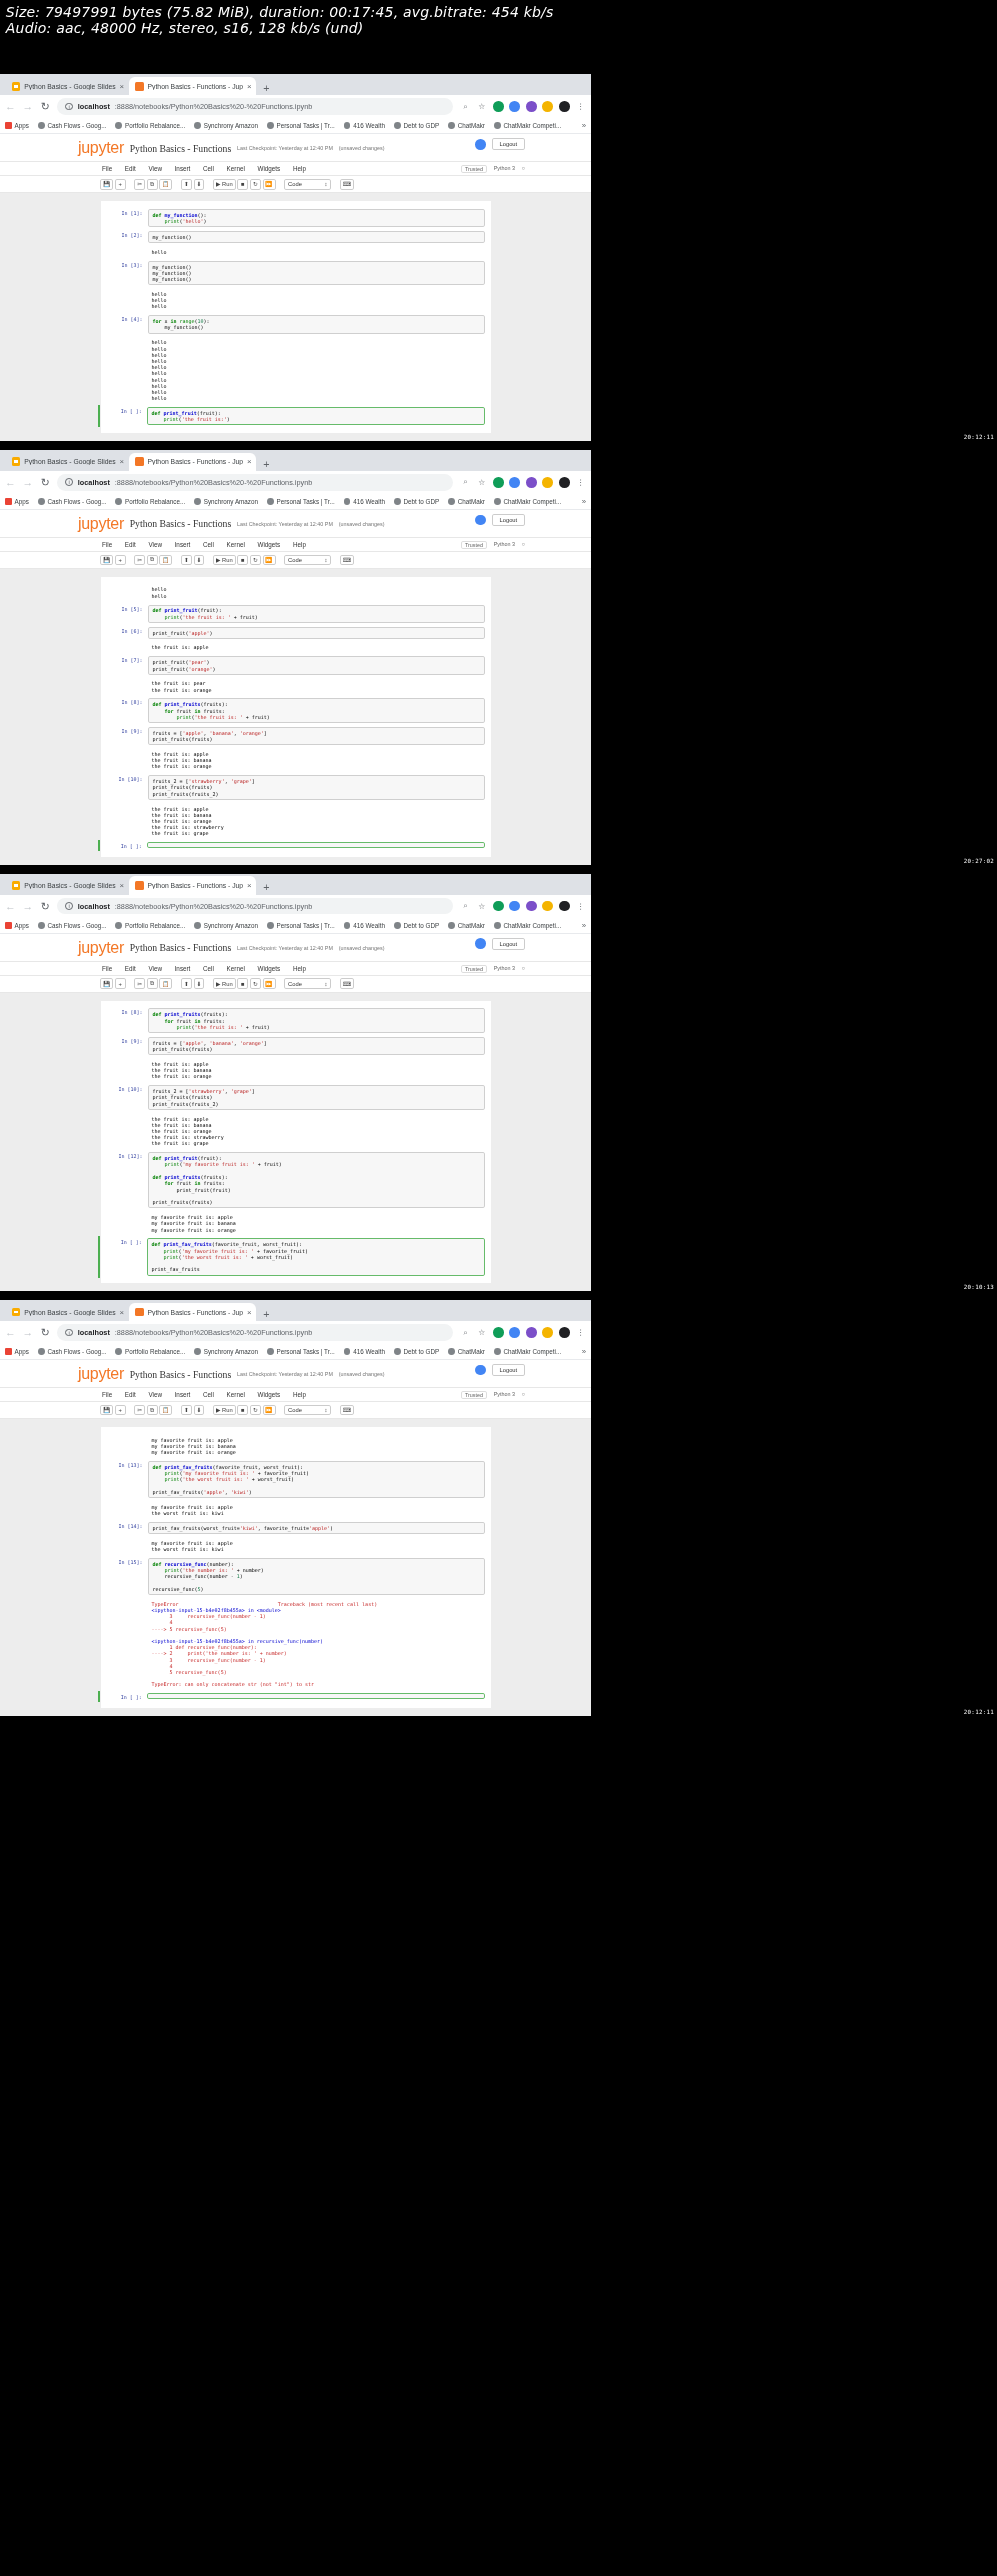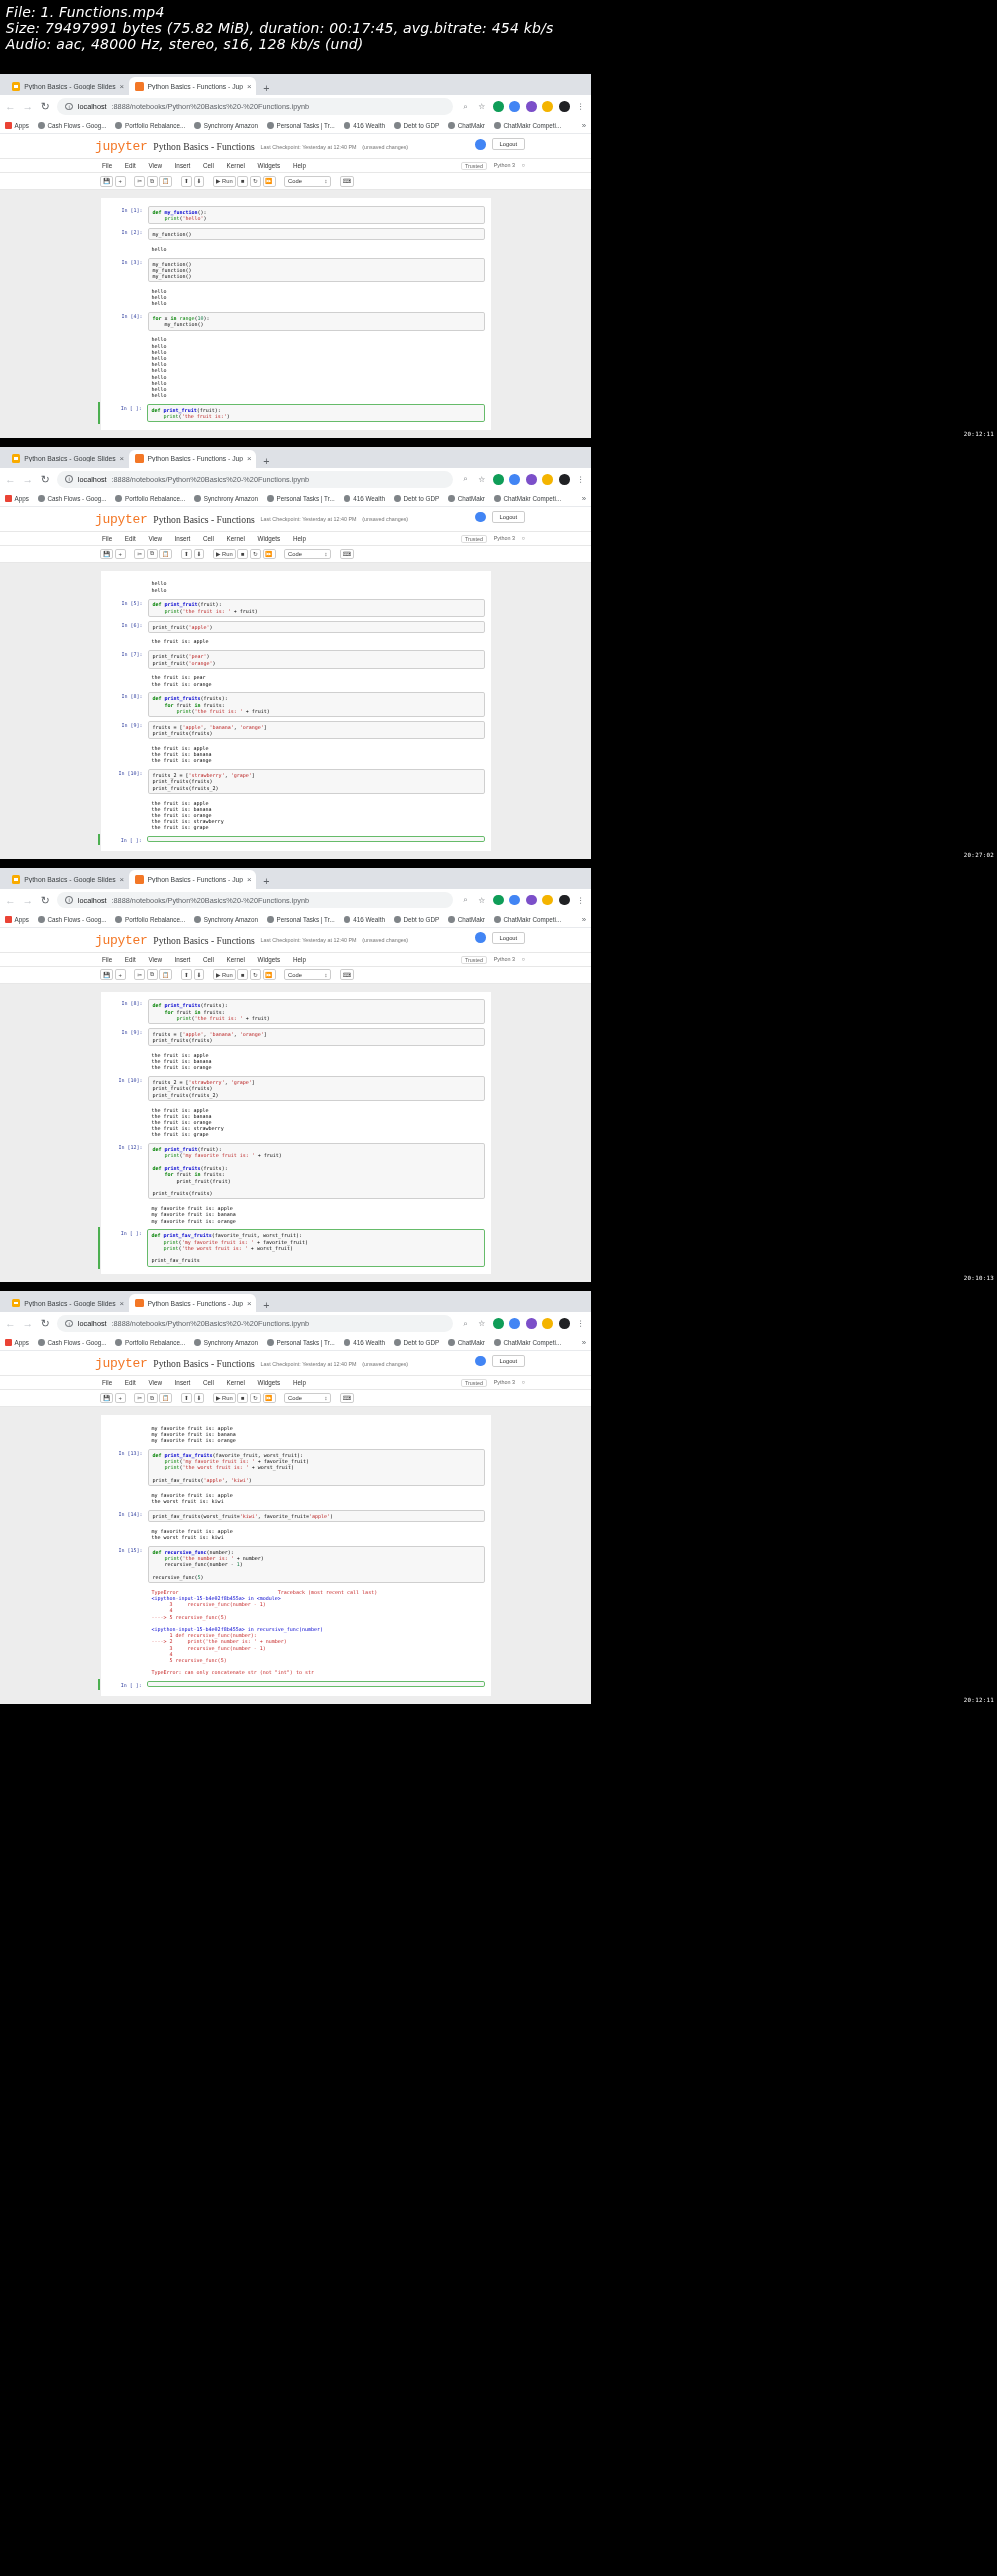--- a/index.html
+++ b/index.html
@@ -60,21 +60,21 @@
   .navbtn.dim { color: #bdc1c6; }
   .omnibox {
     flex: 1; height: 16.6px; background: #f1f3f4; border-radius: 8.8px;
     display: flex; align-items: center; padding: 0 7.8px; gap: 4.9px;
     font-size: 7.3px; color: #5f6368; overflow: hidden;
   }
   .omnibox .infoic {
     width: 7.8px; height: 7.8px; border: 1px solid #5f6368; border-radius: 50%;
     font-size: 5.8px; line-height: 6.8px; text-align: center; flex: none;
   }
-  .omnibox .host { color: #202124; font-weight: normal; }
+  .omnibox .host { color: #202124; font-weight: bold; }
   .tbicons { display: flex; align-items: center; gap: 5.8px; }
   .tbicon { width: 10.7px; height: 10.7px; font-size: 7.8px; color: #5f6368; display:flex;align-items:center;justify-content:center;}
   .tbicon.circ { border-radius: 50%; }
   .ic-green { background: #0f9d58; color: #fff; font-size: 5.8px;}
   .ic-blue  { background: #4285f4; color: #fff; font-size: 5.8px;}
   .ic-purple{ background: #7b4fc9; color: #fff; font-size: 5.8px;}
   .ic-orange{ background: #f4b400; color: #fff; font-size: 5.8px;}
   .ic-black { background: #202124; color: #fff; font-size: 5.8px;}
 
   
@@ -89,21 +89,21 @@
   .bm .bmic.glb { background: #7f8488; }
   .bm-more { margin-left: auto; font-size: 7.8px; color: #5f6368; }
 
   
   .jup { background: #fff; }
   .jup-header {
     display: flex; align-items: center; gap: 5.8px;
     padding: 4.9px 7.8px 3.9px 78px; border-bottom: 1px solid #e7e7e7;
     position: relative;
   }
-  .jup-logo { color: #f37726; font-size: 13px; font-family: Liberation Mono, monospace; letter-spacing: -0.3px; margin-left: 17px;}
+  .jup-logo { color: #f37726; font-size: 16px; font-family: Liberation Sans, sans-serif; letter-spacing: -0.3px;}
   .jup-title { font-size: 9.7px; color: #333; font-family: "Liberation Serif", serif; }
   .jup-ckpt { font-size: 5.4px; color: #777; }
   .jup-unsaved { font-size: 5.4px; color: #777; }
   .jup-right { position: absolute; right: 66px; top: 3.9px; display: flex; align-items: center; gap: 5.8px;}
   .avatar { width: 10.7px; height: 10.7px; border-radius: 50%; background: #4285f4; }
   .logout {
     font-size: 5.8px; border: 1px solid #ccc; border-radius: 1.9px;
     padding: 1.9px 6.8px; color: #333; background: #fff;
   }
   .jup-menu {
@@ -163,21 +163,20 @@
   .n  { color: #208050; }                     
   .b  { color: #008000; }
   .errhdr { color:#c62828; }
   .errfile { color:#0000cf; }
   .errarrow { color:#c62828; }
 </style>
 </head>
 <body>
 
 <div class="meta">
-  <div>File: 1. Functions.mp4</div>
   <div>Size: 79497991 bytes (75.82 MiB), duration: 00:17:45, avg.bitrate: 454 kb/s</div>
   <div>Audio: aac, 48000 Hz, stereo, s16, 128 kb/s (und)</div>
 </div>
 
 <div id="panels-root">
     <div class="panel-wrap">
       <div class="panel">
         <div class="tabstrip">
           <div class="tab inactive">
             <span class="favicon fav-slides"></span>

